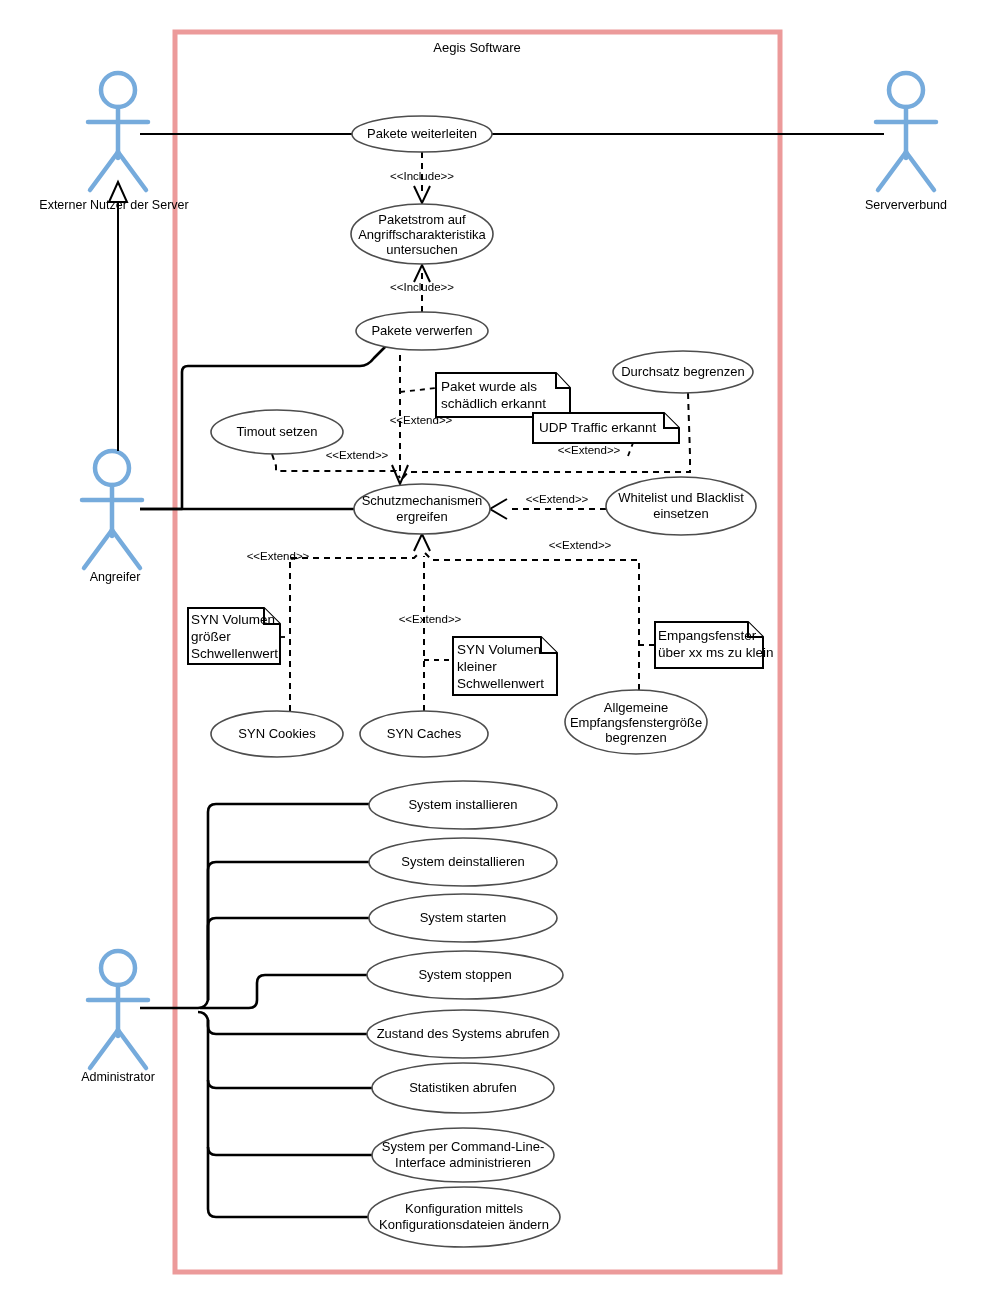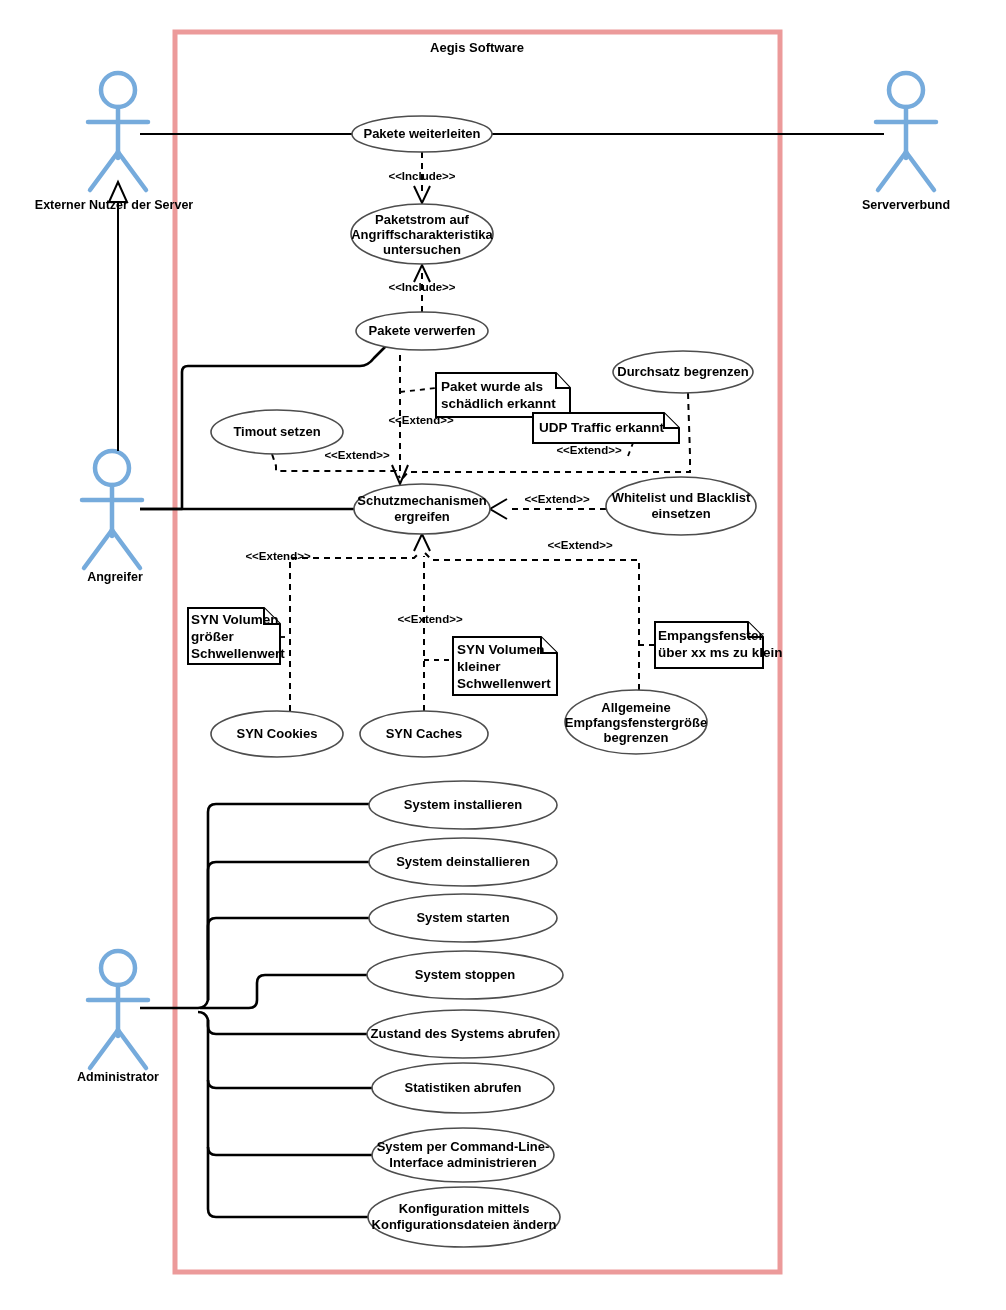--- a/index.html
+++ b/index.html
@@ -10,21 +10,20 @@
   body {
     width: 1006px;
     height: 1310px;
     font-family: "Liberation Sans", sans-serif;
     overflow: hidden;
   }
   #diagram-root {
     position: relative;
     width: 1006px;
     height: 1242px;
-    font-weight: bold;
   }
   svg#uml {
     display: block;
     width: 1006px;
     height: 1310px;
   }
   .uc-ellipse {
     fill: #ffffff;
     stroke: #4d4d4d;
     stroke-width: 1.6;

